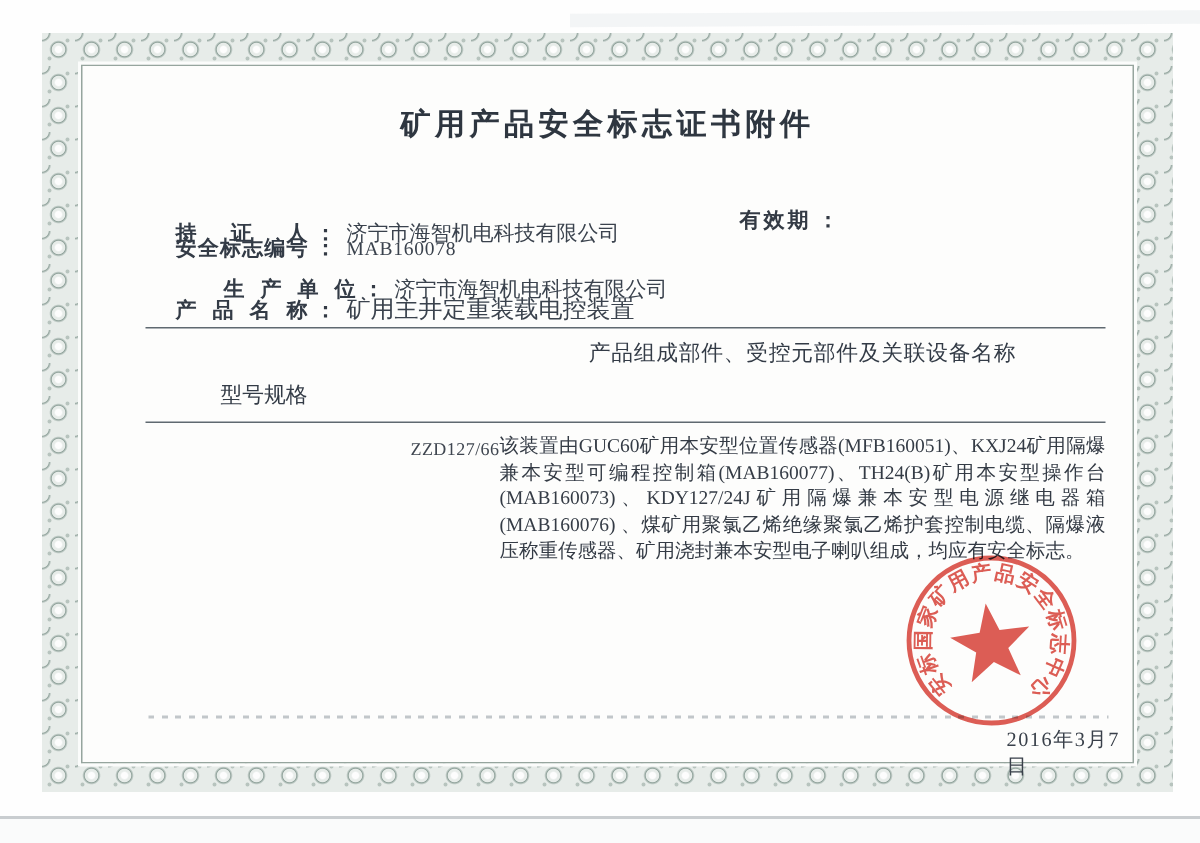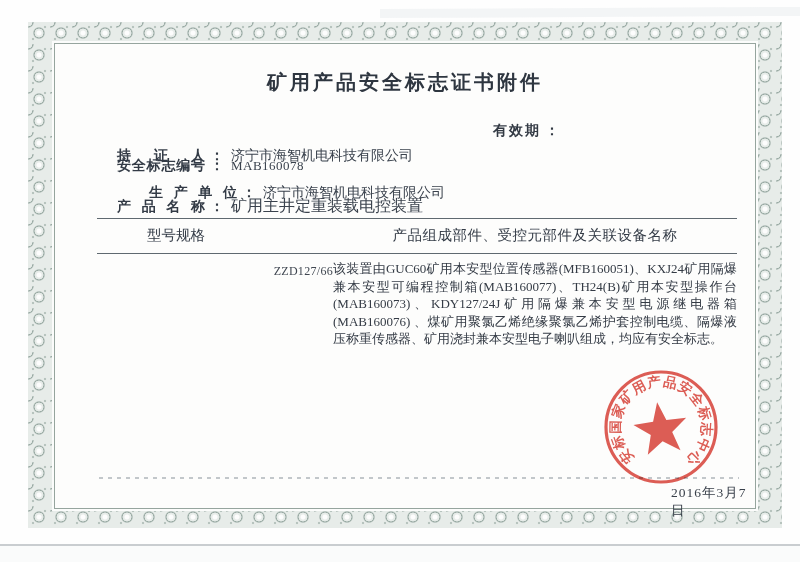--- a/index.html
+++ b/index.html
@@ -30,28 +30,28 @@
     font-size:20px;font-weight:bold;letter-spacing:3px;color:#2e3640;}
 
   .frow{position:absolute;left:62px;display:flex;align-items:baseline;font-size:14px;justify-content:center;}
   .frow .lbl{display:inline-block;width:88px;font-weight:600;color:#333b46;
     text-align:justify;text-align-last:justify;text-justify:inter-character;white-space:nowrap;}
   .frow .colon{margin:0 7px 0 5px;font-weight:600;}
   .frow .val{color:#3a424d;}
   .row1{top:78px;}  .row1 .val{font-size:13px;letter-spacing:.5px;margin-top:36px;}
   .row2{top:103px;} .row3{top:140px;margin-left:32px;} .row4{top:152px;} .row4 .val{font-size:16px;}
   .validity{position:absolute;left:438px;top:78px;display:flex;align-items:baseline;font-size:14px;}
-  .validity .vlbl{font-weight:600;letter-spacing:2px;}
+  .validity .vlbl{font-weight:600;letter-spacing:2px;margin-top:16px;}
   .validity .colon{margin:0 8px 0 4px;font-weight:600;}
   .validity .val{font-size:13.5px;letter-spacing:.5px;}
 
   .cert-table{position:absolute;left:42px;top:174px;width:640px;}
   .thead{display:flex;border-top:1.6px solid #5f6970;border-bottom:1.6px solid #5f6970;
     padding:7px 0 8px;font-size:14.5px;color:#333b46;}
-  .c1{width:236px;box-sizing:border-box;padding-left:50px;}
+  .c1{width:236px;box-sizing:border-box;padding-left:50px;margin-top:28px;}
   .c2{flex:1;text-align:center;letter-spacing:.5px;}
   .tbody{display:flex;padding-top:6px;}
   .b1{width:236px;box-sizing:border-box;padding-left:4px;padding-top:4px;
     font-size:12px;letter-spacing:.3px;color:#3f4650;text-align:right;}
   .b2{flex:1;font-size:13px;line-height:17.6px;color:#343b45;
     text-align:justify;text-justify:inter-ideograph;}
 
   .dashline{position:absolute;left:44px;top:433px;width:640px;height:1.6px;
     background:repeating-linear-gradient(90deg,#c2c7ca 0 4px,transparent 4px 9px);}
 

